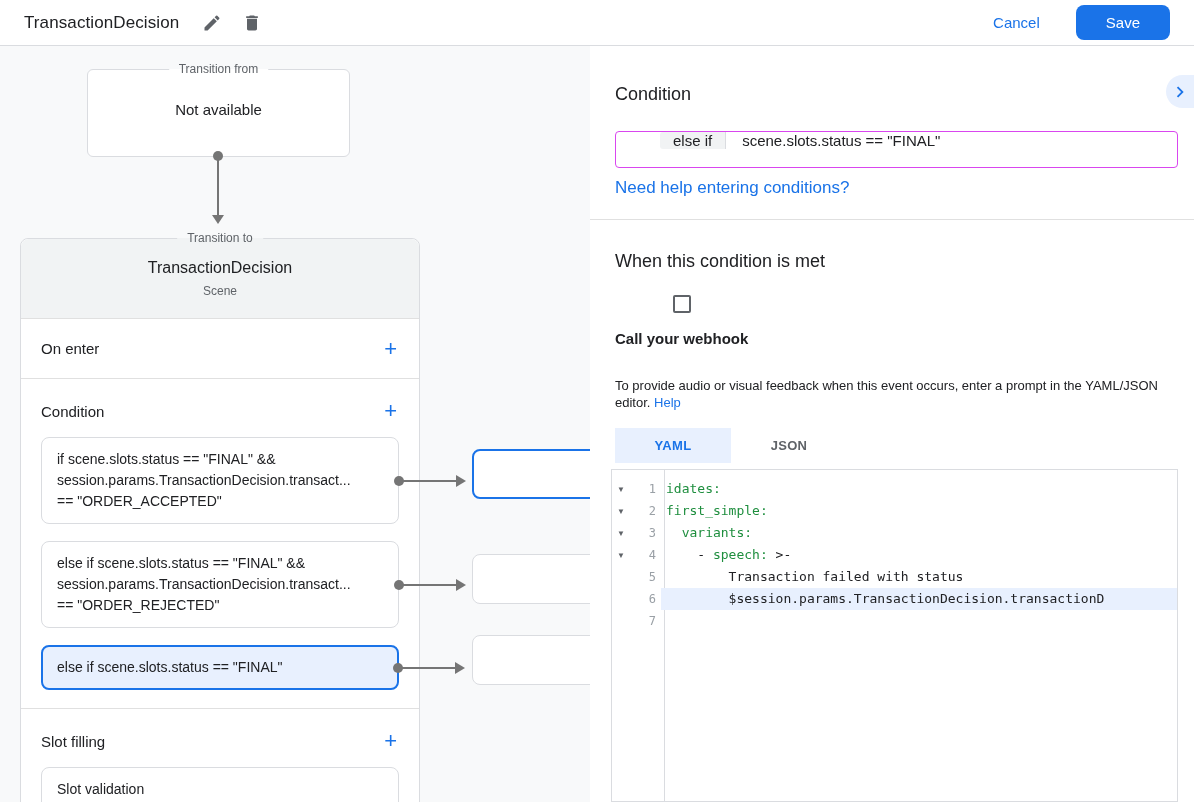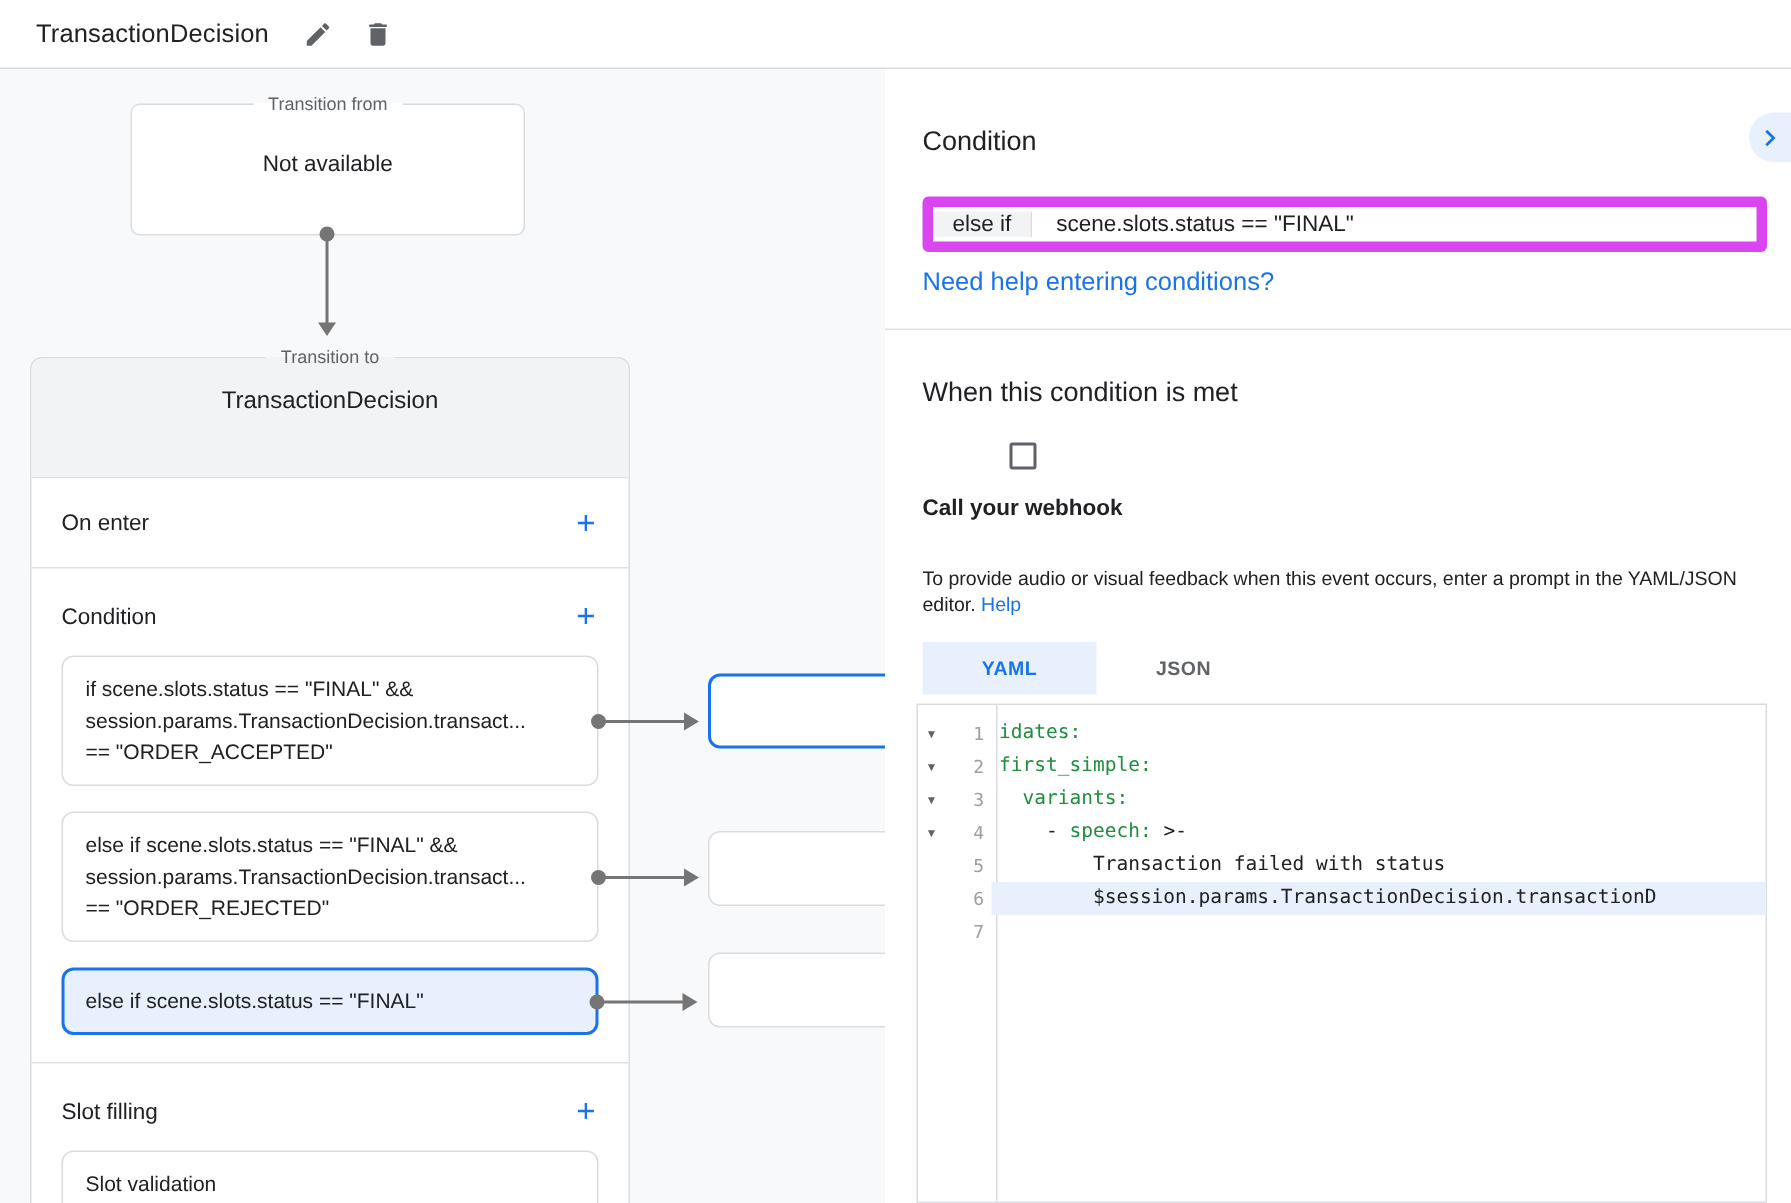--- a/index.html
+++ b/index.html
@@ -53,21 +53,21 @@
   .slot-card { background:#fff; border:1px solid #dadce0; border-radius:8px; padding:13px 15px; font-size:14px; color:#202124; cursor:pointer; }
 
   
   .target-box { position:absolute; left:472px; width:132px; height:50px; background:#fff; border:1px solid #dadce0; border-radius:8px; cursor:pointer; }
   .target-box.selected { border:2px solid #1a73e8; }
 
   
   .panel { position:absolute; left:590px; top:0; width:604px; height:756px; background:#fff; z-index:20; }
   .panel-title { position:absolute; left:25px; top:38px; font-size:18px; color:#202124; }
   .collapse-btn { position:absolute; right:0; top:29px; width:28px; height:33px; background:#e8f0fe; border:none; border-radius:17px 0 0 17px; cursor:pointer; display:flex; align-items:center; justify-content:center; }
-  .cond-input-group { position:absolute; left:25px; top:85px; width:563px; height:37px; border:7px solid #d946ef; border-radius:4px; display:flex; align-items:center; background:#fff; }
+  .cond-input-group { position:absolute; left:25px; top:85px; width:563px; height:37px; border:1px solid #d946ef; border-radius:4px; display:flex; align-items:flex-start; background:#fff;padding-left:44px; }
   .cond-prefix { background:#f1f3f4; border-right:1px solid #dadce0; display:flex; align-items:center; padding:0 13px; font-size:15px; color:#202124; border-radius:3px 0 0 3px; }
   .cond-value { flex:1; border:none; outline:none; font-family:"Liberation Sans",sans-serif; font-size:15px; color:#202124; padding:0 16px; background:transparent; }
   .help-link { position:absolute; left:25px; top:132px; font-size:17px; color:#1a73e8; text-decoration:none; }
   .panel-divider { position:absolute; left:0; top:173px; width:604px; border-bottom:1px solid #e0e0e0; }
   .when-title { position:absolute; left:25px; top:205px; font-size:18px; color:#202124; }
   .check-row { position:absolute; left:25px; display:flex; align-items:center; gap:17px; cursor:pointer;flex-direction:column; }
   .check-row.webhook { top:249px; }
   .check-row.prompts { top:299px; }
   .checkbox { width:18px; height:18px; border:2px solid #5f6368; border-radius:2px; background:#fff; flex:0 0 auto; }
   .checkbox.checked { background:#1a73e8; border-color:#1a73e8; display:flex; align-items:center; justify-content:center; }
@@ -102,40 +102,45 @@
       <svg width="20" height="20" viewBox="0 0 24 24" fill="#5f6368">
           <path d="M3 17.25V21h3.75L17.81 9.94l-3.75-3.75L3 17.25zM20.71 7.04c.39-.39.39-1.02 0-1.41l-2.34-2.34a.9959.9959 0 0 0-1.41 0l-1.83 1.83 3.75 3.75 1.83-1.83z"></path>
         </svg>
     </button>
     <button class="icon-btn">
       <svg width="20" height="20" viewBox="0 0 24 24" fill="#5f6368">
           <path d="M6 19c0 1.1.9 2 2 2h8c1.1 0 2-.9 2-2V7H6v12zM19 4h-3.5l-1-1h-5l-1 1H5v2h14V4z"></path>
         </svg>
     </button>
   </span>
+  <span class="topbar-actions">
+    <button class="cancel-link">Cancel</button>
+    <button class="save-btn">Save</button>
+  </span>
 </div>
 
 <div class="main">
 
   <div class="canvas">
 
     <div class="tfrom">
       <span class="legend on-grey">Transition from</span>
       <span class="tfrom-value">Not available</span>
     </div>
 
     <div class="vdot"></div>
     <div class="vline"></div>
     <div class="vhead"></div>
 
     <div class="tto">
       <span class="legend on-card">Transition to</span>
 
       <div class="tto-header">
         <div class="tto-title">TransactionDecision</div>
+        <div class="tto-subtitle">Scene</div>
       </div>
 
       <div class="onenter-row row-heading">
         <span class="section-label">On enter</span>
         <button class="plus-btn">+</button>
       </div>
 
       <div class="cond-section">
         <div class="cond-heading row-heading">
           <span class="section-label">Condition</span>

